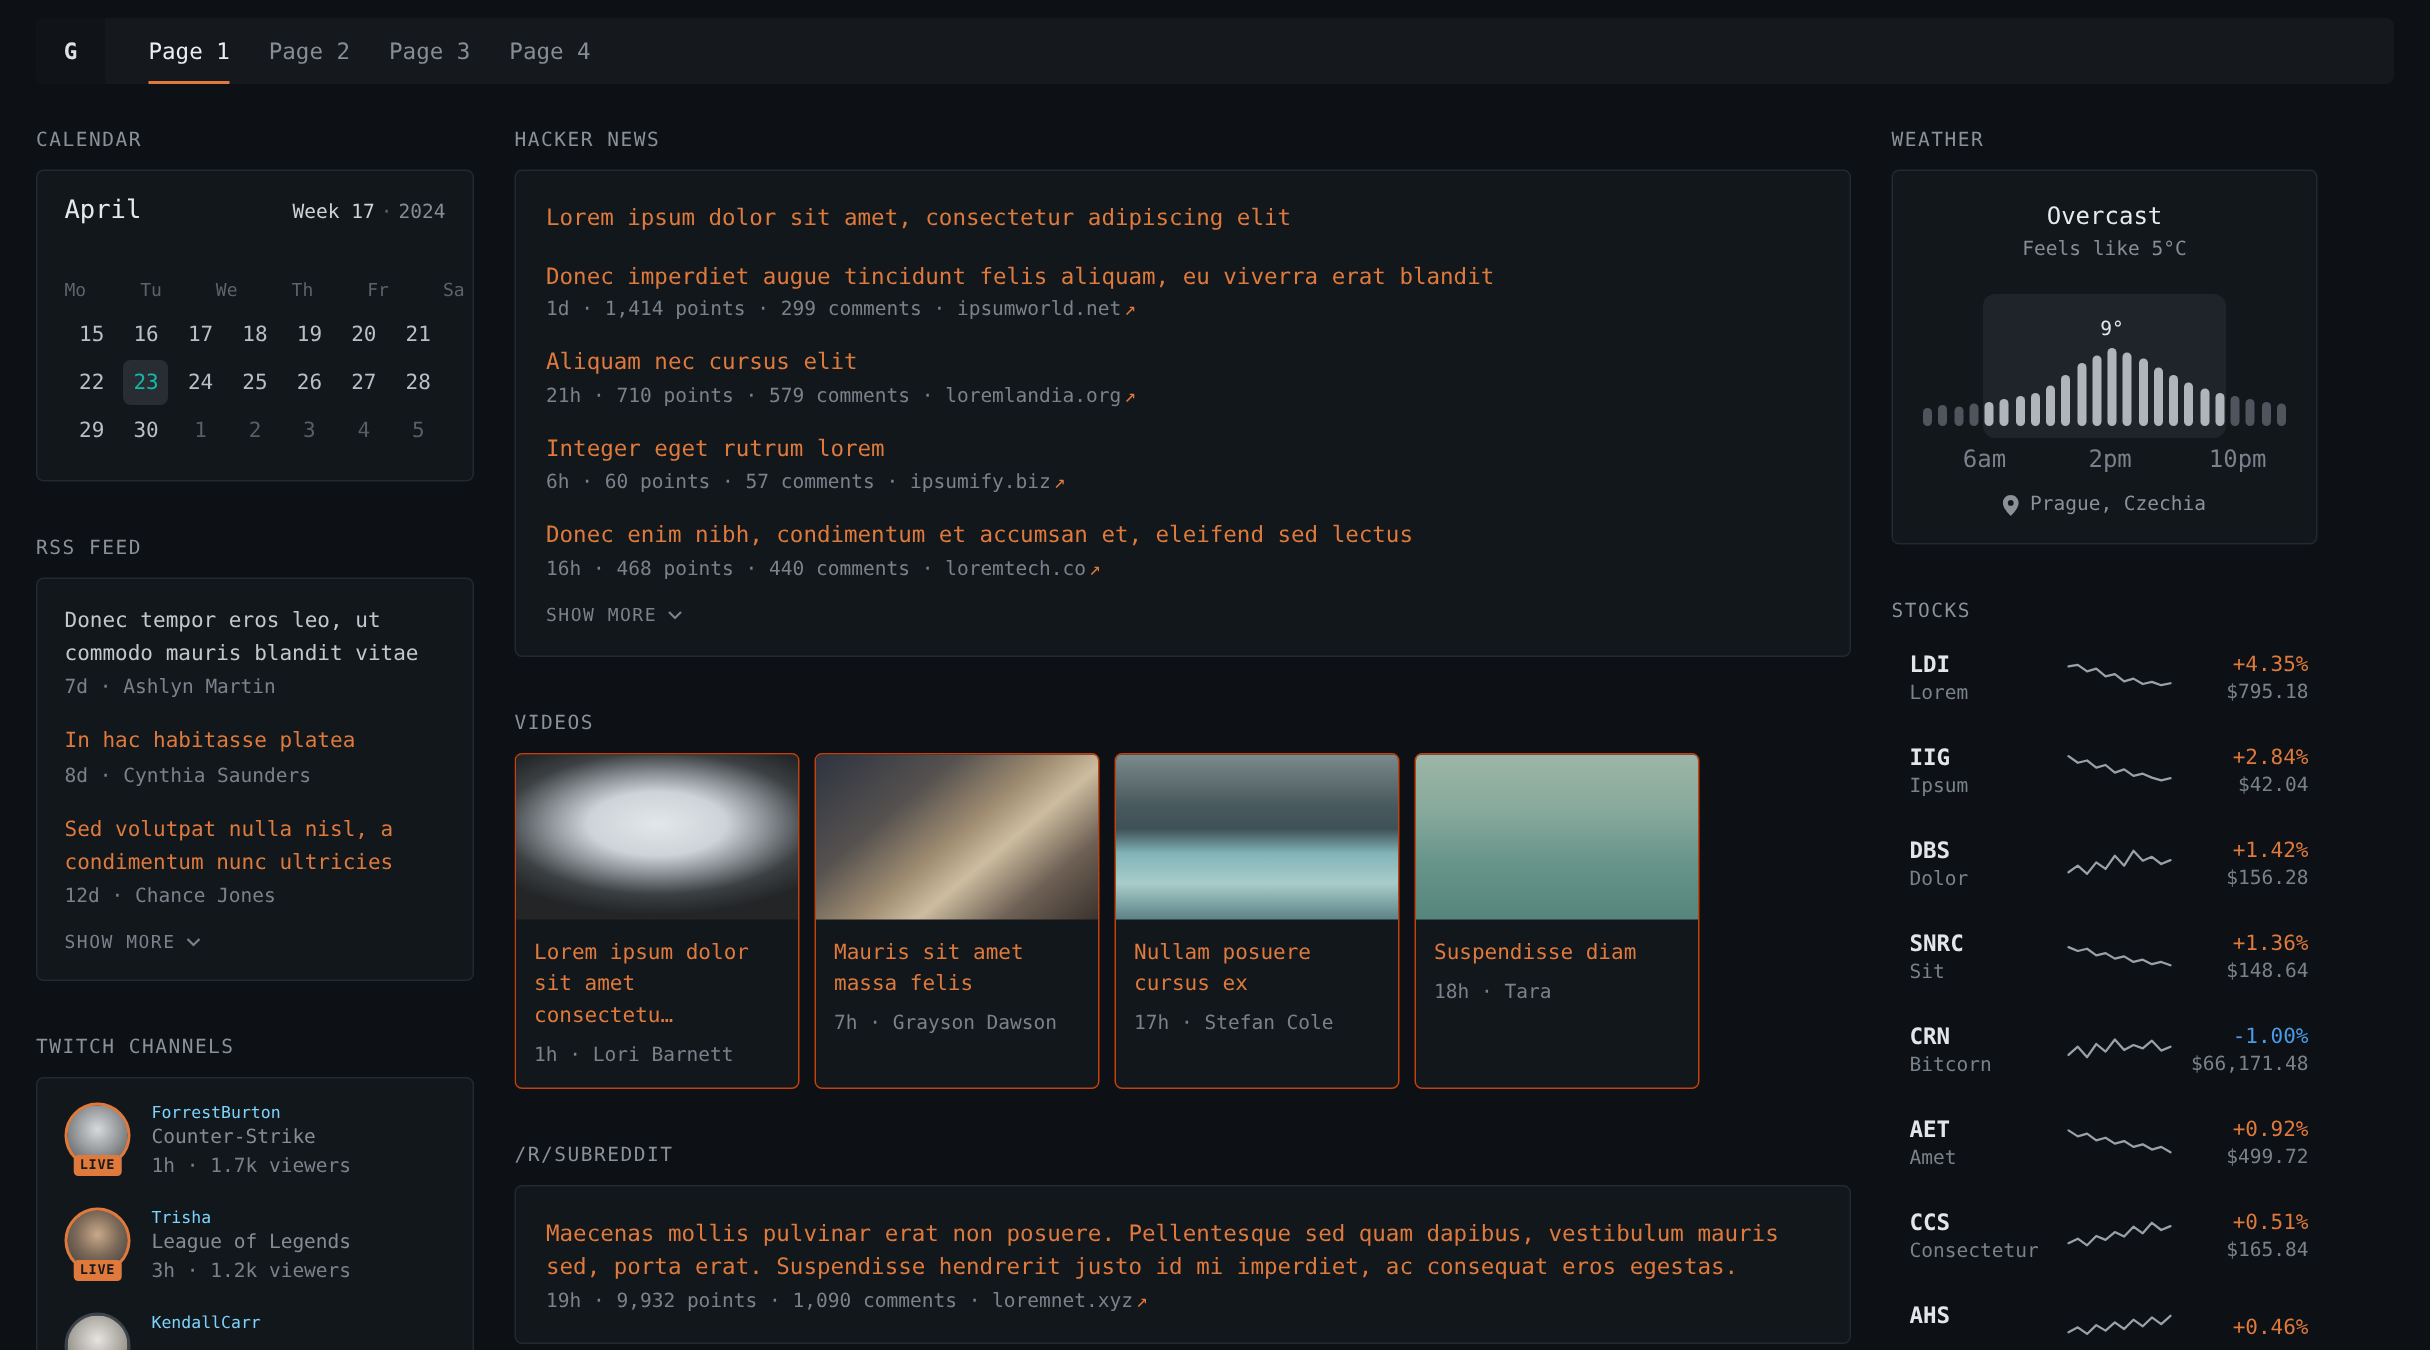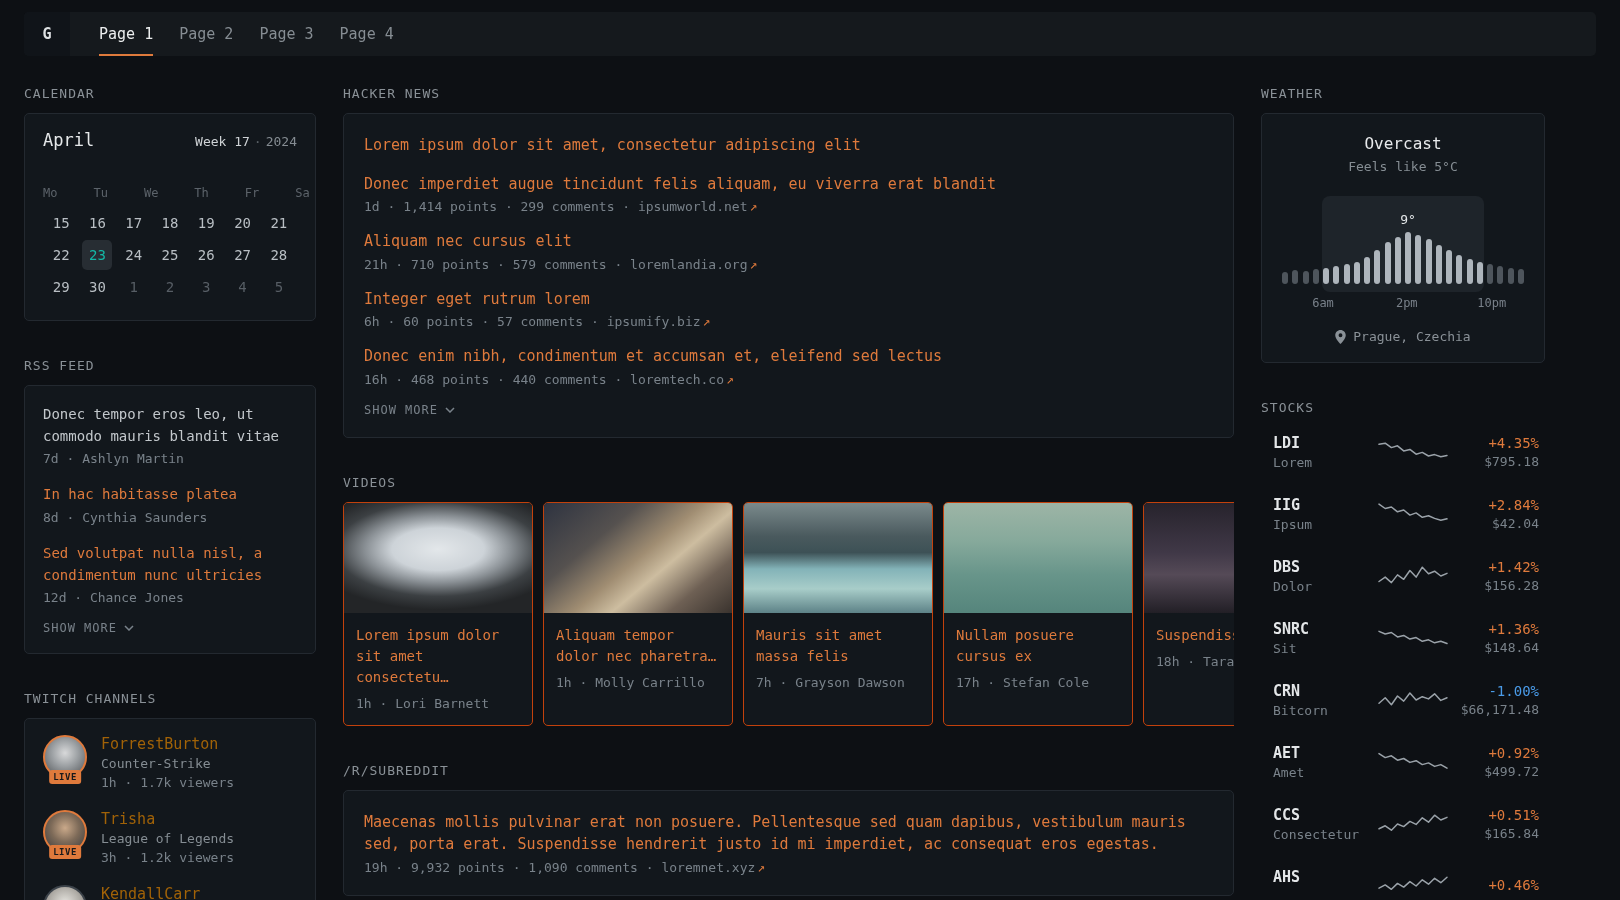--- a/index.html
+++ b/index.html
@@ -47,21 +47,21 @@
 
   
   .twitch-card{padding:16px 18px;}
   .channel{display:flex;gap:14px;margin-bottom:20px;cursor:pointer;}
   .channel:last-child{margin-bottom:0;}
   .avatar{position:relative;width:44px;height:44px;flex:none;}
   .avatar-img{width:44px;height:44px;border-radius:50%;border:2px solid #3c434a;background:#555;}
   .channel.live .avatar-img{border-color:#df7a3c;}
   .badge{display:none;position:absolute;left:50%;transform:translateX(-50%);bottom:-5px;background:#df7a3c;color:#17191c;font-size:9px;font-weight:bold;letter-spacing:.5px;padding:2px 4px;border-radius:3px;}
   .channel.live .badge{display:block;}
-  .ch-name{font-size:15px;color:#a16207;}
+  .ch-name{font-size:11px;color:#7dd3fc;}
   .ch-game{font-size:13px;color:#858d93;margin-top:3px;}
   .channel:nth-of-type(1) .avatar-img{background:radial-gradient(circle at 50% 40%,#d8d9da 0%,#9fa3a6 40%,#4a4e52 100%);}
   .channel:nth-of-type(2) .avatar-img{background:radial-gradient(circle at 50% 40%,#caa98a 0%,#7d6a58 45%,#33373b 100%);}
   .channel:nth-of-type(3) .avatar-img{background:radial-gradient(circle at 50% 40%,#e6e4df 0%,#b3b0aa 45%,#6b6762 100%);}
 
   
   .hn-card{padding:20px;}
   .hn-item{margin-bottom:16px;}
   .hn-item:last-child{margin-bottom:0;}
   .hn-title{color:#df7a3c;font-size:15px;line-height:1.5;cursor:pointer;}
@@ -82,21 +82,21 @@
   
   .weather-card{padding:20px 16px 18px;text-align:center;}
   .w-cond{font-size:16px;color:#e8eaec;}
   .w-feels{font-size:13px;color:#858d93;margin-top:6px;}
   .w-chart{position:relative;display:flex;align-items:flex-end;justify-content:space-between;height:78px;margin:32px 4px 0;}
   .w-highlight{position:absolute;top:-10px;bottom:-8px;background:#1e242a;border-radius:8px;z-index:0;}
   .wbar{position:relative;width:6px;border-radius:3px;background:#4e555c;z-index:1;}
   .wbar.lit{background:#aeb5bc;}
   .peak{position:absolute;bottom:calc(100% + 5px);left:50%;transform:translateX(-50%);font-size:13px;color:#e4e7e9;white-space:nowrap;}
   .w-times{position:relative;height:15px;margin-top:12px;}
-  .w-time{position:absolute;transform:translateX(-50%);font-size:12px;color:#79818a;}
+  .w-time{position:absolute;transform:translateX(-50%);font-size:16px;color:#79818a;}
   .w-time:nth-of-type(1){left:18%;}
   .w-time:nth-of-type(2){left:51.5%;}
   .w-time:nth-of-type(3){left:85.5%;}
   .w-loc{display:flex;align-items:center;justify-content:center;gap:7px;margin-top:18px;color:#8a9197;font-size:13px;}
   .w-loc svg{fill:#8a9197;}
 
   
   .stocks{margin-top:-6px;}
   .stock-row{display:flex;align-items:center;padding:13px 6px 13px 12px;cursor:pointer;}
   .stock-id{width:104px;}
@@ -332,27 +332,20 @@
       <div class="video-row">
 
           <div class="video-card">
             <div class="thumb"></div>
             <div class="video-body">
               <div class="video-title">Lorem ipsum dolor sit amet consectetu…</div>
               <div class="meta">1h · Lori Barnett</div>
             </div>
           </div>
 
-          <div class="video-card">
-            <div class="thumb"></div>
-            <div class="video-body">
-              <div class="video-title">Aliquam tempor dolor nec pharetra…</div>
-              <div class="meta">1h · Molly Carrillo</div>
-            </div>
-          </div>
 
           <div class="video-card">
             <div class="thumb"></div>
             <div class="video-body">
               <div class="video-title">Mauris sit amet massa felis</div>
               <div class="meta">7h · Grayson Dawson</div>
             </div>
           </div>
 
           <div class="video-card">

